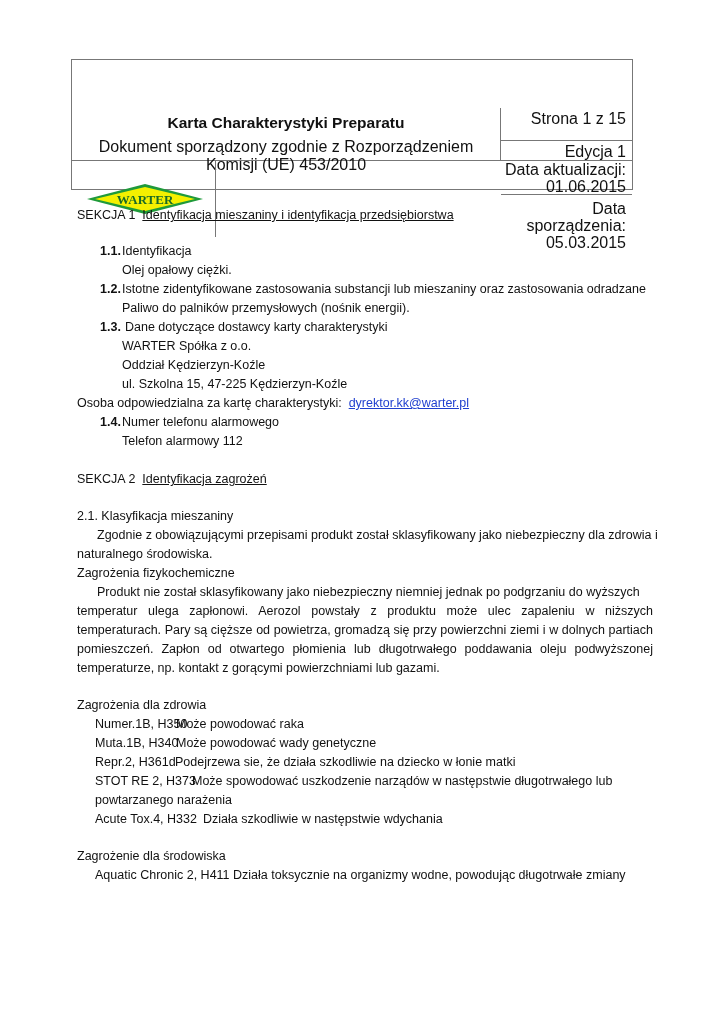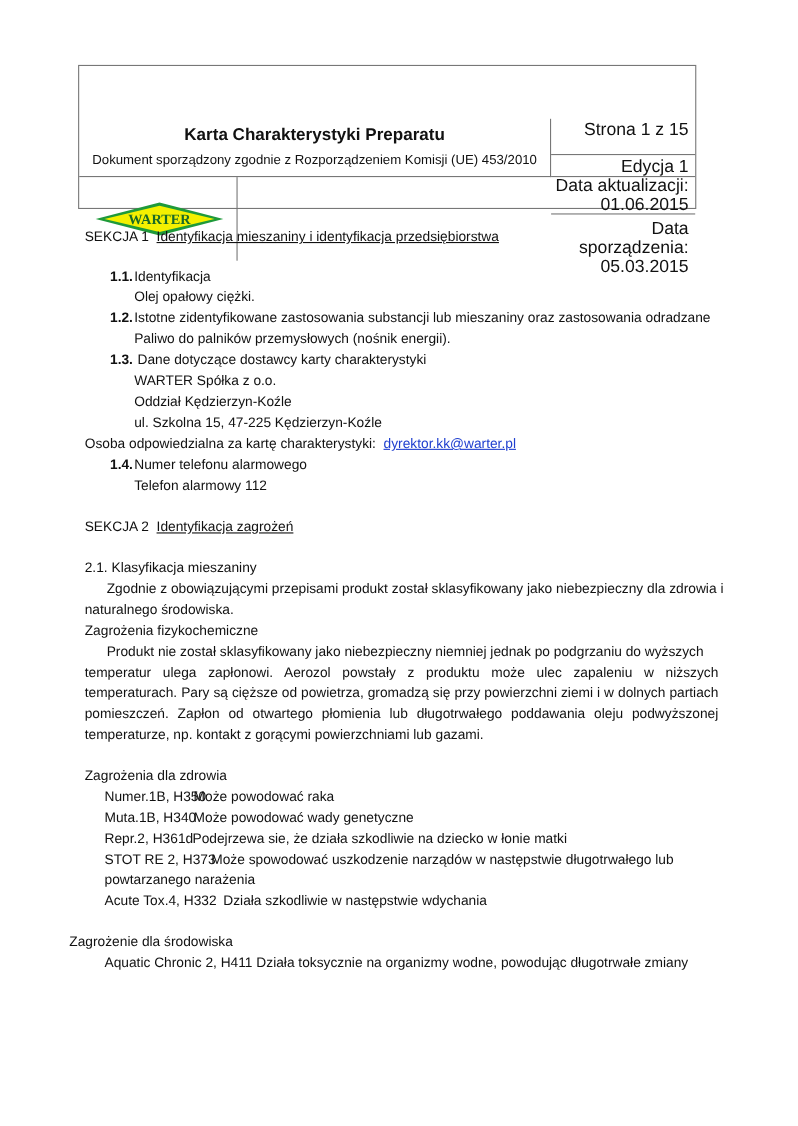--- a/index.html
+++ b/index.html
@@ -4,21 +4,21 @@
   <style>
     * { margin: 0; padding: 0; box-sizing: border-box; }
     html, body { width: 725px; height: 1024px; background: #ffffff; overflow: hidden; }
     body { position: relative; font-family: "Liberation Sans", "DejaVu Sans", sans-serif; color: #111; font-size: 12.5px; }
 
     .hdr-table { position: absolute; left: 71px; top: 59px; width: 562px; height: 131px; border: 1px solid #777; }
     .hdr-cell { position: absolute; border-color: #777; border-style: solid; border-width: 0; margin-top: 48px; }
 
     .title-cell { left: 0; top: 0; width: 429px; height: 53px; border-right-width: 1px; border-bottom-width: 1px; text-align: center; }
     .title-main { position: absolute; left: 0; right: 0; top: 6px; font-size: 15.5px; font-weight: bold; }
-    .title-sub { position: absolute; left: 0; right: 0; top: 30px; font-size: 12px; }
+    .title-sub { position: absolute; left: 0; right: 0; top: 30px; font-size: 16px; }
 
     .logo-cell { left: 0; top: 53px; width: 144px; height: 76px; border-right-width: 1px; }
     .logo { position: absolute; left: 14px; top: 22px; width: 118px; height: 32px; }
 
     .name-cell { left: 144px; top: 53px; width: 285px; height: 76px; border-right-width: 1px; }
     .name-text { position: absolute; left: 0; right: 0; top: 18px; text-align: center; font-size: 32px; }
 
     .r-cell { left: 429px; width: 131px; text-align: right; padding-right: 6px; font-size: 16px; line-height: 19px; }
     .page-cell { top: 0; height: 33px; border-bottom-width: 1px; padding-top: 1px; }
     .edition-cell { top: 33px; height: 20px; border-bottom-width: 1px; padding-top: 1px; }
@@ -119,14 +119,14 @@
   <span class="code" style="width:80px;">Repr.2, H361d</span><span>Podejrzewa sie, że działa szkodliwie na dziecko w łonie matki</span>
 </div>
 <div class="line" style="left:95px; top:772px;">
   <span class="code" style="width:97px;">STOT RE 2, H373</span><span>Może spowodować uszkodzenie narządów w następstwie długotrwałego lub</span>
 </div>
 <div class="line" style="left:95px; top:791px;">powtarzanego narażenia</div>
 <div class="line" style="left:95px; top:810px;">
   <span class="code" style="width:108px;">Acute Tox.4, H332</span><span>Działa szkodliwie w następstwie wdychania</span>
 </div>
 
-<div class="line b" style="left:63px; top:847px;">Zagrożenie dla środowiska</div>
+<div class="line b" style="left:77px; top:847px;">Zagrożenie dla środowiska</div>
 <div class="line" style="left:95px; top:866px;">Aquatic Chronic 2, H411 Działa toksycznie na organizmy wodne, powodując długotrwałe zmiany</div>
 
 </body></html>

